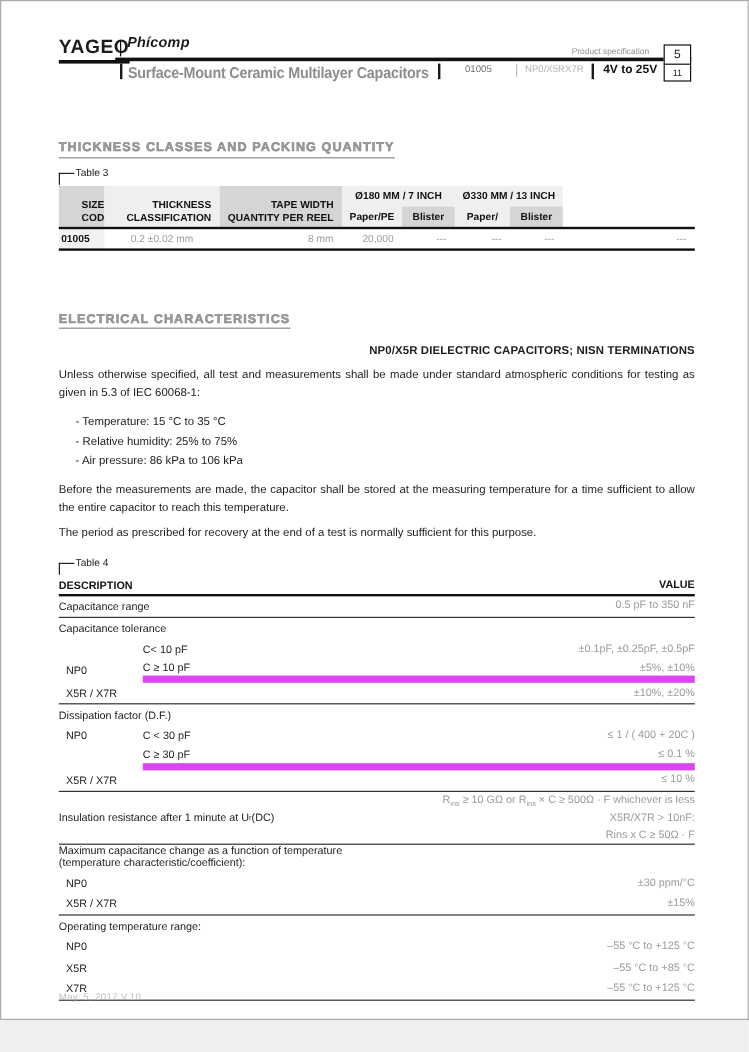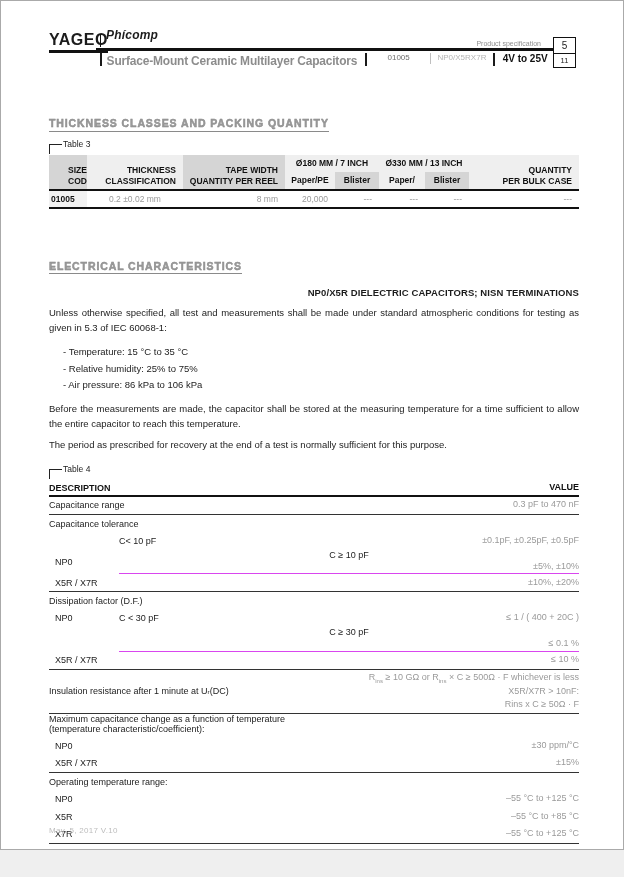--- a/index.html
+++ b/index.html
@@ -58,21 +58,21 @@
   
   .t4 { margin-top:2px; font-size:9px; }
   .t4row { display:flex; align-items:stretch; min-height:18px; }
   .t4row.head { min-height:16px; border-bottom:2px solid #111; }
   .t4row.head .c1, .t4row.head .val { font-weight:700; color:#111; }
   .t4row.b-full { border-bottom:1px solid #333; }
   .t4row .c1 { display:flex; align-items:center; color:#1c1c1c; max-width:300px; }
   .t4row .c1.fixed { width:70px; flex:none; }
   .t4row .c1.ind { padding-left:6px; }
   .t4row .rest { flex:1; display:flex; align-items:center; }
-  .t4row .rest.b-partial { border-bottom:1px solid #d946ef;flex-direction:column; }
+  .t4row .rest.b-partial { border-bottom:6px solid #d946ef; }
   .t4row .c2 { color:#1c1c1c; }
   .t4row .val { margin-left:auto; text-align:right; color:#9a9a9a; line-height:1.5; }
   .t4row.grp { min-height:17px; align-items:flex-end; padding-bottom:3px; }
   .t4row.tall { min-height:44px; }
   sub { font-size:.68em; }
 
   
   .footer { position:absolute; left:48px; right:46px; bottom:14px; }
   .footer-row { display:flex; align-items:center; }
   .fi { margin-right:2px; flex:none; }
@@ -118,22 +118,20 @@
 
     <div class="t3">
       <div class="c hd span2 bg-g gcol1 pl pre">SIZE
 CODE</div>
       <div class="c hd span2 bg-l gcol2 r pr pre">THICKNESS
 CLASSIFICATION</div>
       <div class="c hd span2 bg-g gcol3 r pr pre">TAPE WIDTH
 QUANTITY PER REEL</div>
       <div class="c hd bg-l gsp7 ctr">Ø180 MM / 7 INCH</div>
       <div class="c hd bg-l gsp13 ctr">Ø330 MM / 13 INCH</div>
-      <div class="c hd span2 bg-l gcol8 r pr pre">QUANTITY
-PER BULK CASE</div>
       <div class="c hd bg-l gcol4 grow2 ctr">Paper/PE</div>
       <div class="c hd bg-g gcol5 grow2 ctr">Blister</div>
       <div class="c hd bg-l gcol6 grow2 ctr">Paper/</div>
       <div class="c hd bg-g gcol7 grow2 ctr">Blister</div>
 
       <div class="c row3 sizecell gcol1">01005</div>
       <div class="c row3 gcol2 ctr">0.2 ±0.02 mm</div>
       <div class="c row3 gcol3 r pr">8 mm</div>
       <div class="c row3 gcol4 r pr">20,000</div>
       <div class="c row3 gcol5 r pr">---</div>
@@ -164,21 +162,21 @@
     <div class="t4">
         <div class="t4row head">
           <div class="c1">DESCRIPTION</div>
           <div class="rest">
             <div class="val">VALUE</div>
           </div>
         </div>
         <div class="t4row b-full">
           <div class="c1">Capacitance range</div>
           <div class="rest">
-            <div class="val">0.3 pF to 470 nF</div>
+            <div class="val">0.5 pF to 350 nF</div>
           </div>
         </div>
         <div class="t4row grp">
           <div class="c1">Capacitance tolerance</div>
           <div class="rest"></div>
         </div>
         <div class="t4row">
           <div class="c1 fixed"></div>
           <div class="rest">
             <span class="c2">C&lt; 10 pF</span>

